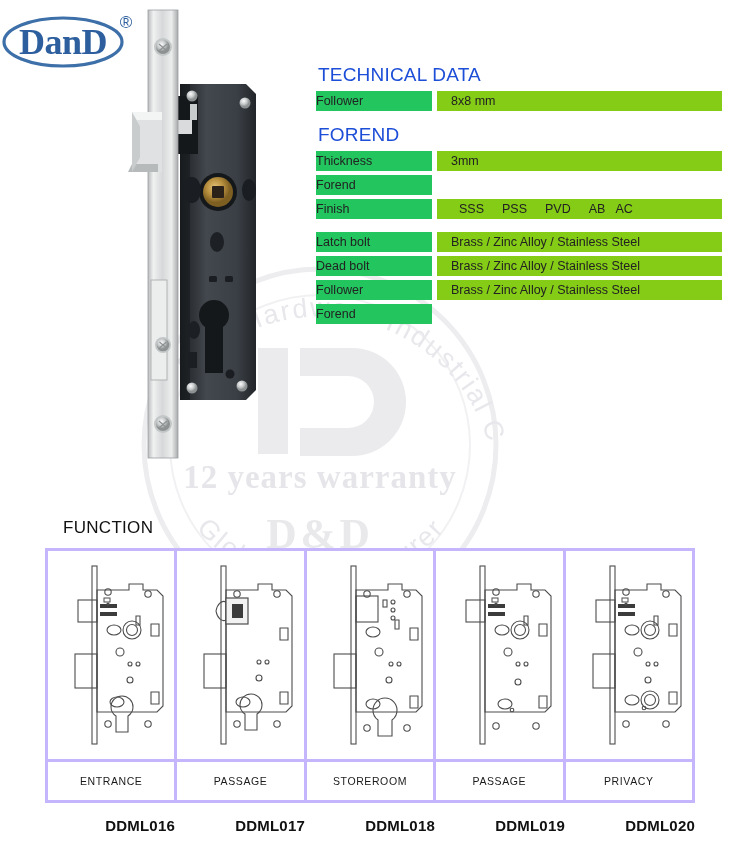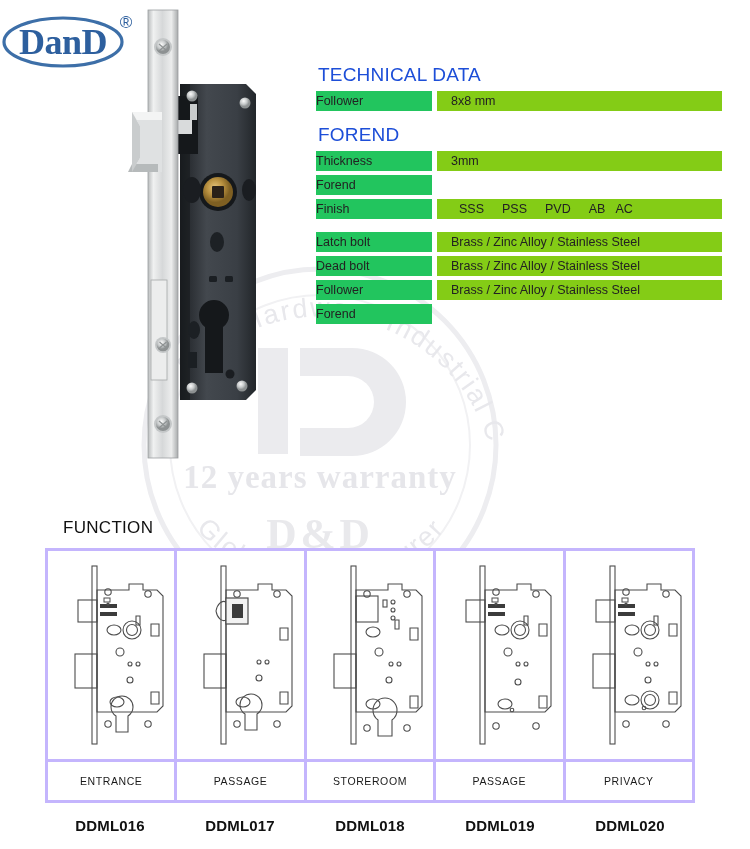--- a/index.html
+++ b/index.html
@@ -128,21 +128,21 @@
     letter-spacing: .6px;
     color: #1a1a1a;
   }
   .fn-model-row {
     display: flex;
     width: 650px;
     margin-top: 14px;
   }
   .fn-model {
     flex: 1 1 0;
-    text-align: center;
+    text-align: right;
     font-size: 15px;
     font-weight: bold;
     color: #111;
     letter-spacing: .2px;
   }
   svg { display: block; }
 </style>
 </head>
 <body>
 

